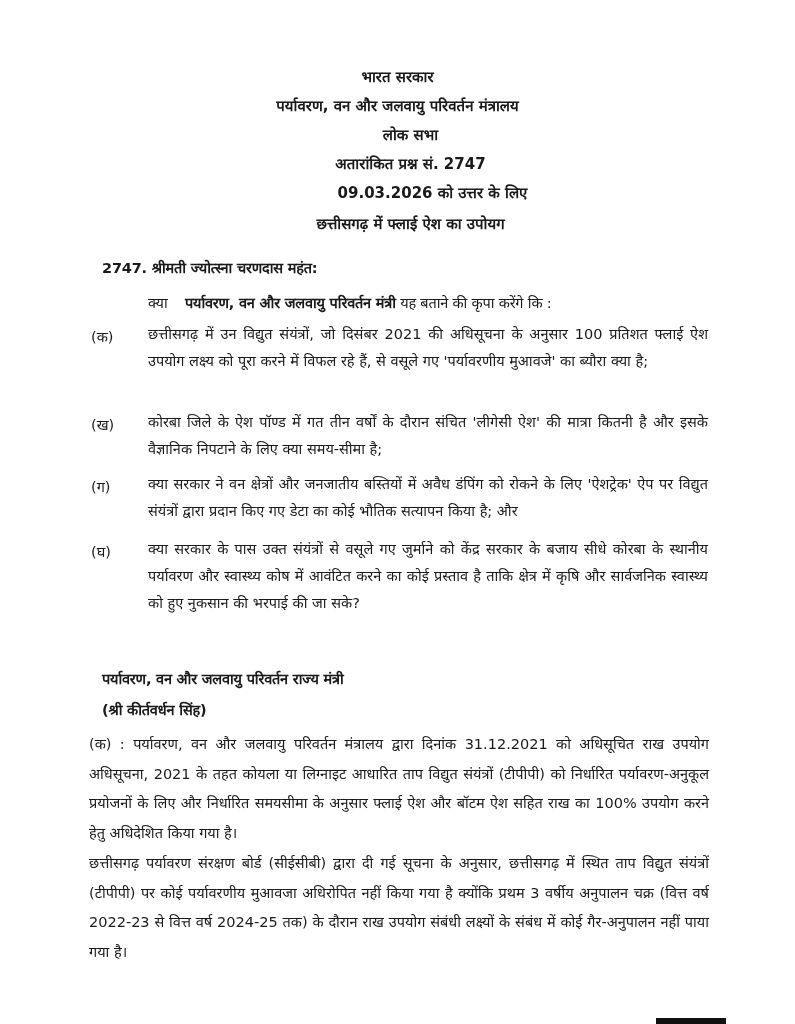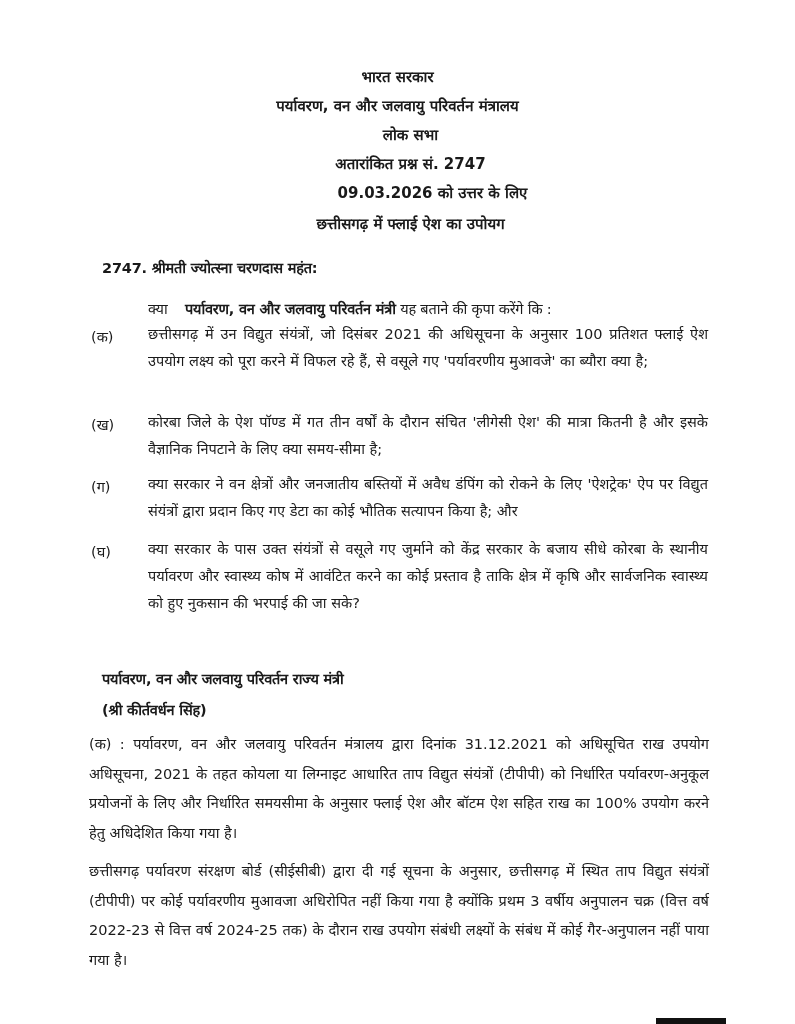--- a/index.html
+++ b/index.html
@@ -24,21 +24,21 @@
 
   <div class="center" style="top:66px;">भारत सरकार</div>
   <div class="center" style="top:95px;">पर्यावरण, वन और जलवायु परिवर्तन मंत्रालय</div>
   <div class="center bold" style="top:124px;">लोक सभा</div>
   <div class="center bold" style="top:153px;">अतारांकित प्रश्न सं. 2747</div>
   <div class="center" style="top:182px;padding-left:35px;">09.03.2026 को उत्तर के लिए</div>
   <div class="center bold" style="top:213px;">छत्तीसगढ़ में फ्लाई ऐश का उपोयग</div>
 
   <div class="line bold" style="left:89px; top:257px;">2747. श्रीमती ज्योत्स्ना चरणदास महंत:</div>
 
-  <div class="line" style="left:148px; top:292px;margin-top:6px;">
+  <div class="line" style="left:148px; top:292px;">
     <span>क्या </span><span class="bold">पर्यावरण, वन और जलवायु परिवर्तन मंत्री</span><span> यह बताने की कृपा करेंगे कि :</span>
   </div>
 
   <div>
     <div class="label" style="top:326px;">(क)</div>
     <div class="para" style="top:321px;">छत्तीसगढ़ में उन विद्युत संयंत्रों, जो दिसंबर 2021 की अधिसूचना के अनुसार 100 प्रतिशत फ्लाई ऐश उपयोग लक्ष्य को पूरा करने में विफल रहे हैं, से वसूले गए 'पर्यावरणीय मुआवजे' का ब्यौरा क्या है;</div>
   </div>
 
   <div>
     <div class="label" style="top:414px;">(ख)</div>
@@ -52,16 +52,16 @@
 
   <div>
     <div class="label" style="top:541px;">(घ)</div>
     <div class="para" style="top:536px;">क्या सरकार के पास उक्त संयंत्रों से वसूले गए जुर्माने को केंद्र सरकार के बजाय सीधे कोरबा के स्थानीय पर्यावरण और स्वास्थ्य कोष में आवंटित करने का कोई प्रस्ताव है ताकि क्षेत्र में कृषि और सार्वजनिक स्वास्थ्य को हुए नुकसान की भरपाई की जा सके?</div>
   </div>
 
   <div class="line bold" style="left:89px; top:668px;">पर्यावरण, वन और जलवायु परिवर्तन राज्य मंत्री</div>
   <div class="line bold" style="left:89px; top:699px;">(श्री कीर्तवर्धन सिंह)</div>
 
   <div class="para-full" style="top:730px;">(क) : पर्यावरण, वन और जलवायु परिवर्तन मंत्रालय द्वारा दिनांक 31.12.2021 को अधिसूचित राख उपयोग अधिसूचना, 2021 के तहत कोयला या लिग्नाइट आधारित ताप विद्युत संयंत्रों (टीपीपी) को निर्धारित पर्यावरण-अनुकूल प्रयोजनों के लिए और निर्धारित समयसीमा के अनुसार फ्लाई ऐश और बॉटम ऐश सहित राख का 100% उपयोग करने हेतु अधिदेशित किया गया है।</div>
-  <div class="para-full" style="top:849px;margin-top:8px;">छत्तीसगढ़ पर्यावरण संरक्षण बोर्ड (सीईसीबी) द्वारा दी गई सूचना के अनुसार, छत्तीसगढ़ में स्थित ताप विद्युत संयंत्रों (टीपीपी) पर कोई पर्यावरणीय मुआवजा अधिरोपित नहीं किया गया है क्योंकि प्रथम 3 वर्षीय अनुपालन चक्र (वित्त वर्ष 2022-23 से वित्त वर्ष 2024-25 तक) के दौरान राख उपयोग संबंधी लक्ष्यों के संबंध में कोई गैर-अनुपालन नहीं पाया गया है।</div>
+  <div class="para-full" style="top:849px;">छत्तीसगढ़ पर्यावरण संरक्षण बोर्ड (सीईसीबी) द्वारा दी गई सूचना के अनुसार, छत्तीसगढ़ में स्थित ताप विद्युत संयंत्रों (टीपीपी) पर कोई पर्यावरणीय मुआवजा अधिरोपित नहीं किया गया है क्योंकि प्रथम 3 वर्षीय अनुपालन चक्र (वित्त वर्ष 2022-23 से वित्त वर्ष 2024-25 तक) के दौरान राख उपयोग संबंधी लक्ष्यों के संबंध में कोई गैर-अनुपालन नहीं पाया गया है।</div>
 
   <div class="scan-bar"></div>
 </div>
 
 </body></html>

